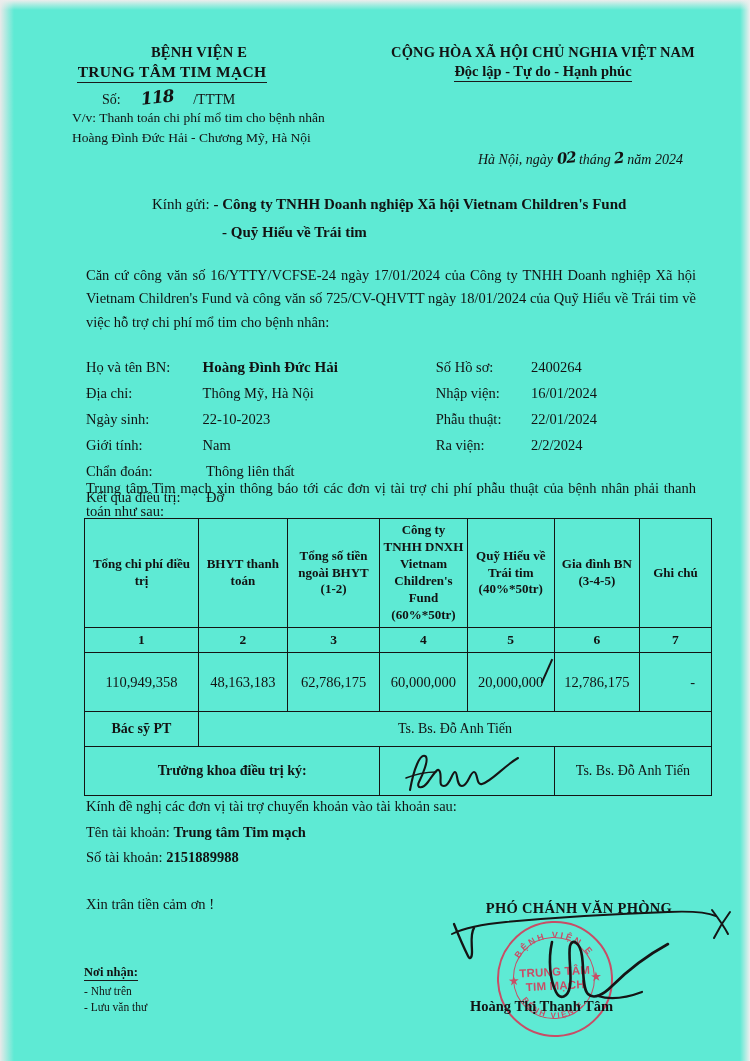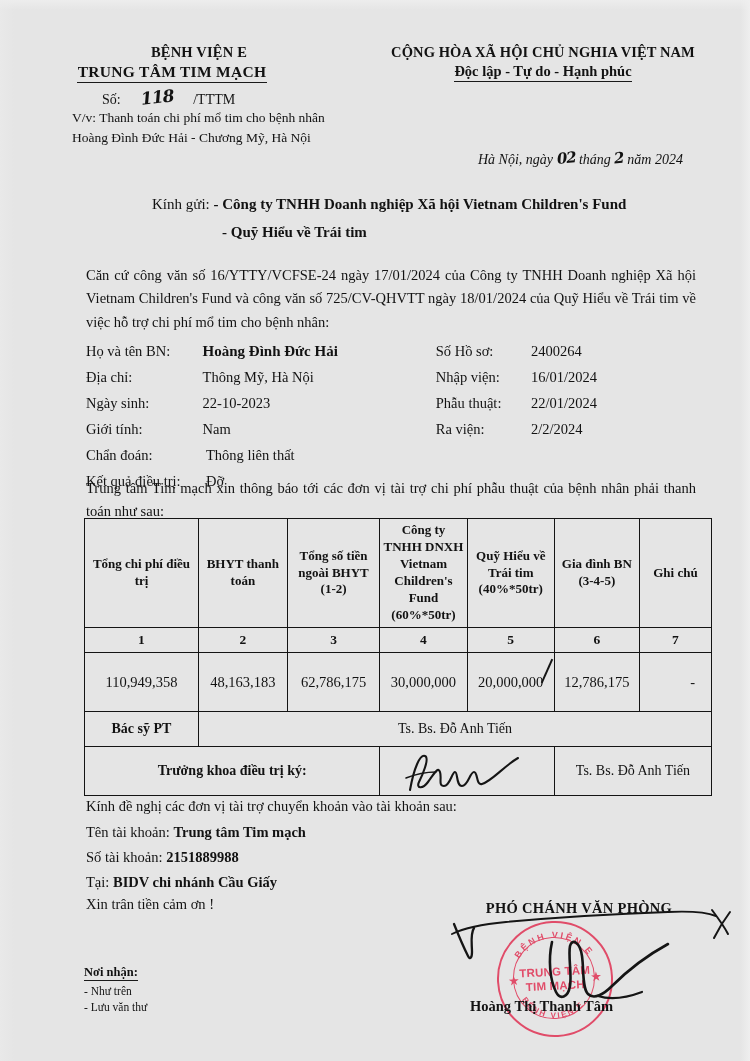--- a/index.html
+++ b/index.html
@@ -11,21 +11,21 @@
     width: 750px;
     height: 1061px;
     position: relative;
     font-family: "Liberation Serif", "DejaVu Serif", serif;
     color: #121212;
     overflow: hidden;
   }
   .page {
     position: absolute;
     inset: 0;
-    background: #e5e5e5;
+    background: #5eead4;
   }
   
   .scan-edge-left {
     position: absolute; left: 0; top: 0; width: 14px; height: 1061px;
     background: linear-gradient(to right, #e9e9e9, rgba(255,255,255,0));
     pointer-events: none;
   }
   .scan-edge-top {
     position: absolute; left: 0; top: 0; width: 750px; height: 10px;
     background: linear-gradient(to bottom, #ededed, rgba(255,255,255,0));
@@ -148,21 +148,21 @@
     font-size: 14.5px;
     line-height: 1.62;
     text-align: justify;
   }
   #para-basis { top: 264px; }
   #para-notice { top: 477px; }
 
   
   .info {
     position: absolute;
-    top: 343px;
+    top: 359px;
     left: 0;
     width: 667px;
     font-size: 14.5px;
   }
   .info-row {
     display: flex;
     height: 26px;
     align-items: baseline;
   }
   .info-key {
@@ -445,21 +445,21 @@
       <td class="numrow">3</td>
       <td class="numrow">4</td>
       <td class="numrow">5</td>
       <td class="numrow">6</td>
       <td class="numrow">7</td>
     </tr>
     <tr>
       <td class="money">110,949,358</td>
       <td class="money">48,163,183</td>
       <td class="money">62,786,175</td>
-      <td class="money">30,000,000</td>
+      <td class="money">60,000,000</td>
       <td class="money">20,000,000</td>
       <td class="money">12,786,175</td>
       <td class="money note">-</td>
     </tr>
     <tr>
       <td class="row-label">Bác sỹ PT</td>
       <td class="row-value-left" colspan="6">Ts. Bs. Đỗ Anh Tiến</td>
     </tr>
     <tr>
       <td class="row-label" colspan="3">Trưởng khoa điều trị ký:</td>
@@ -478,24 +478,20 @@
   <div class="bank" id="bank-intro">Kính đề nghị các đơn vị tài trợ chuyển khoản vào tài khoản sau:</div>
   <div class="bank bank-lines" id="bank-lines">
     <div>
       <span>Tên tài khoản:</span>
       <b>Trung tâm Tim mạch</b>
     </div>
     <div>
       <span>Số tài khoản:</span>
       <b>2151889988</b>
     </div>
-    <div>
-      <span>Tại:</span>
-      <b>BIDV chi nhánh Cầu Giấy</b>
-    </div>
   </div>
   <div class="bank" id="thanks">Xin trân tiền cảm ơn !</div>
 
   <div class="signblock">
     <div class="sign-title">PHÓ CHÁNH VĂN PHÒNG</div>
   </div>
 
   <div class="stamp">
     <div class="stamp-inner"></div>
     <svg class="stamp-arc" viewBox="0 0 112 112">

